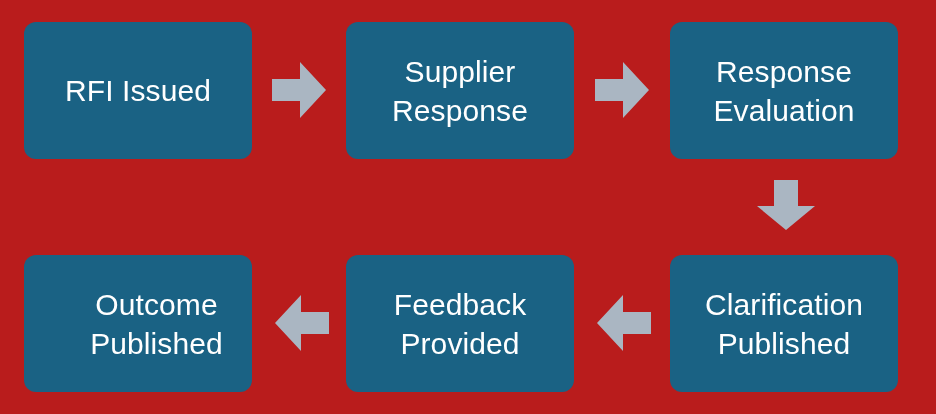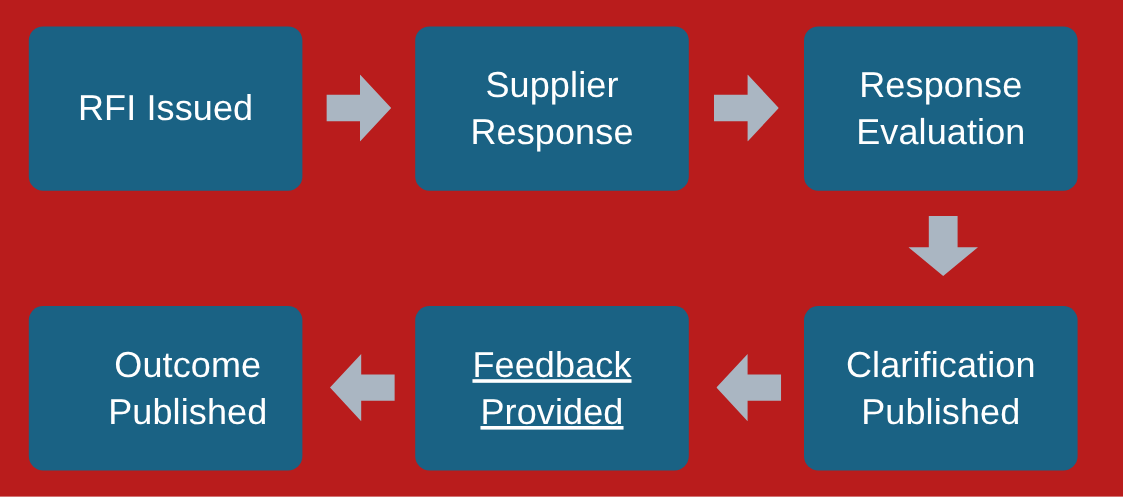--- a/index.html
+++ b/index.html
@@ -38,21 +38,21 @@
     letter-spacing: 0.1px;
     white-space: pre-line;
     color: #ffffff;
   }
   
   #node-rfi-issued            { left: 24px;  top: 22px;  }
   #node-supplier-response     { left: 346px; top: 22px; justify-content: center;  }
   #node-response-evaluation   { left: 670px; top: 22px;  }
   
   #node-outcome-published     { left: 24px;  top: 255px; padding-left: 47px; }
-  #node-feedback-provided     { left: 346px; top: 255px; text-decoration: underline; }
+  #node-feedback-provided     { left: 346px; top: 255px; }
   #node-clarification-questions { left: 670px; top: 255px; }
 
   .arrow {
     position: absolute;
     display: block;
   }
   .arrow svg { display: block; }
 
   
   #arrow-rfi-to-supplier      { left: 272px; top: 62px;  }

